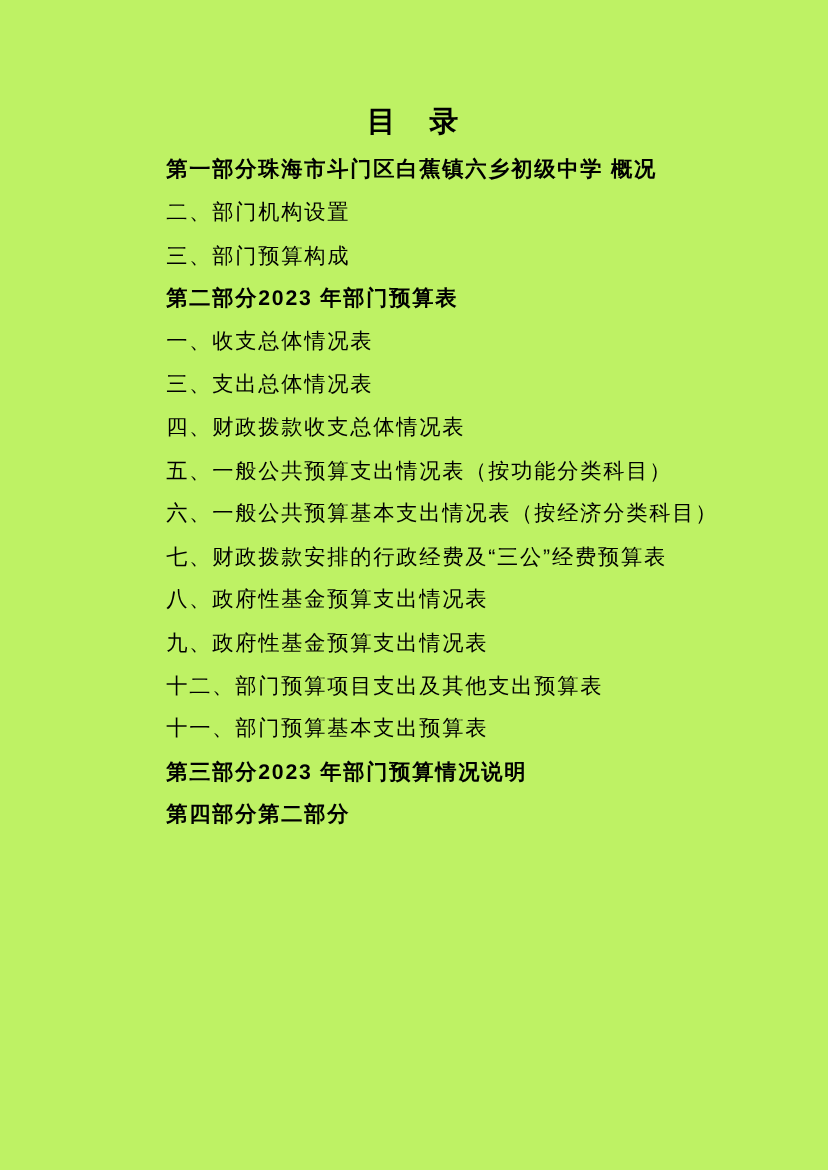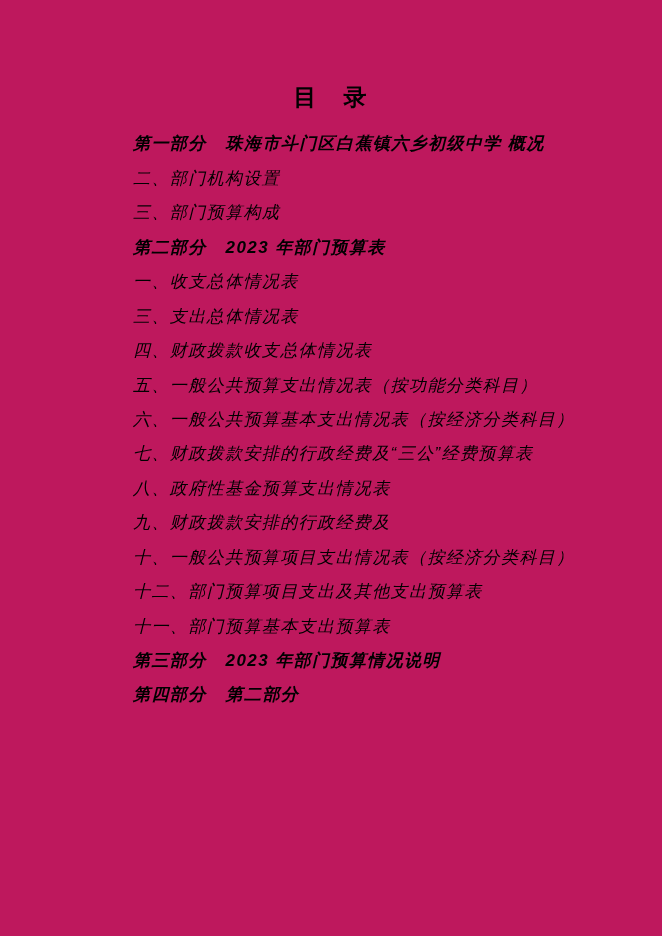--- a/index.html
+++ b/index.html
@@ -8,21 +8,21 @@
     height: 936px;
     background: #ffffff;
     color: #000000;
     font-family: "Liberation Sans", sans-serif;
     position: relative;
     overflow: hidden;
   }
   .page {
     position: absolute;
     inset: 0;
-    background: #be185d;
+    background: #bef264;
   }
   .doc-title {
     position: absolute;
     top: 82px;
     left: 0;
     width: 662px;
     text-align: center;
     font-size: 23px;
     font-weight: bold;
     letter-spacing: 2px;
@@ -30,32 +30,30 @@
   }
   .toc {
     position: absolute;
     left: 133px;
     top: 118px;
     right: 0;
   }
   .row {
     height: 34.45px;
     display: flex;
-    align-items: flex-end;
+    align-items: center;
     white-space: pre;
     font-size: 17px;
     letter-spacing: 1.4px;
     line-height: 1;
-    font-style: italic;
   }
   .row.part {
     font-weight: bold;
   }
   .row.part .ttl {
-    margin-left: 19px;
   }
 </style>
 </head>
 <body>
 
 <div class="page">
 
   <div class="doc-title">目　录</div>
 
   <div class="toc">
@@ -92,24 +90,21 @@
     <div class="row">
       <span>六、一般公共预算基本支出情况表（按经济分类科目）</span>
     </div>
     <div class="row">
       <span>七、财政拨款安排的行政经费及“三公”经费预算表</span>
     </div>
     <div class="row">
       <span>八、政府性基金预算支出情况表</span>
     </div>
     <div class="row">
-      <span>九、财政拨款安排的行政经费及</span>
-    </div>
-    <div class="row">
-      <span>十、一般公共预算项目支出情况表（按经济分类科目）</span>
+      <span>九、政府性基金预算支出情况表</span>
     </div>
     <div class="row">
       <span>十二、部门预算项目支出及其他支出预算表</span>
     </div>
     <div class="row">
       <span>十一、部门预算基本支出预算表</span>
     </div>
 
     <div class="row part">
       <span class="lbl">第三部分</span>

